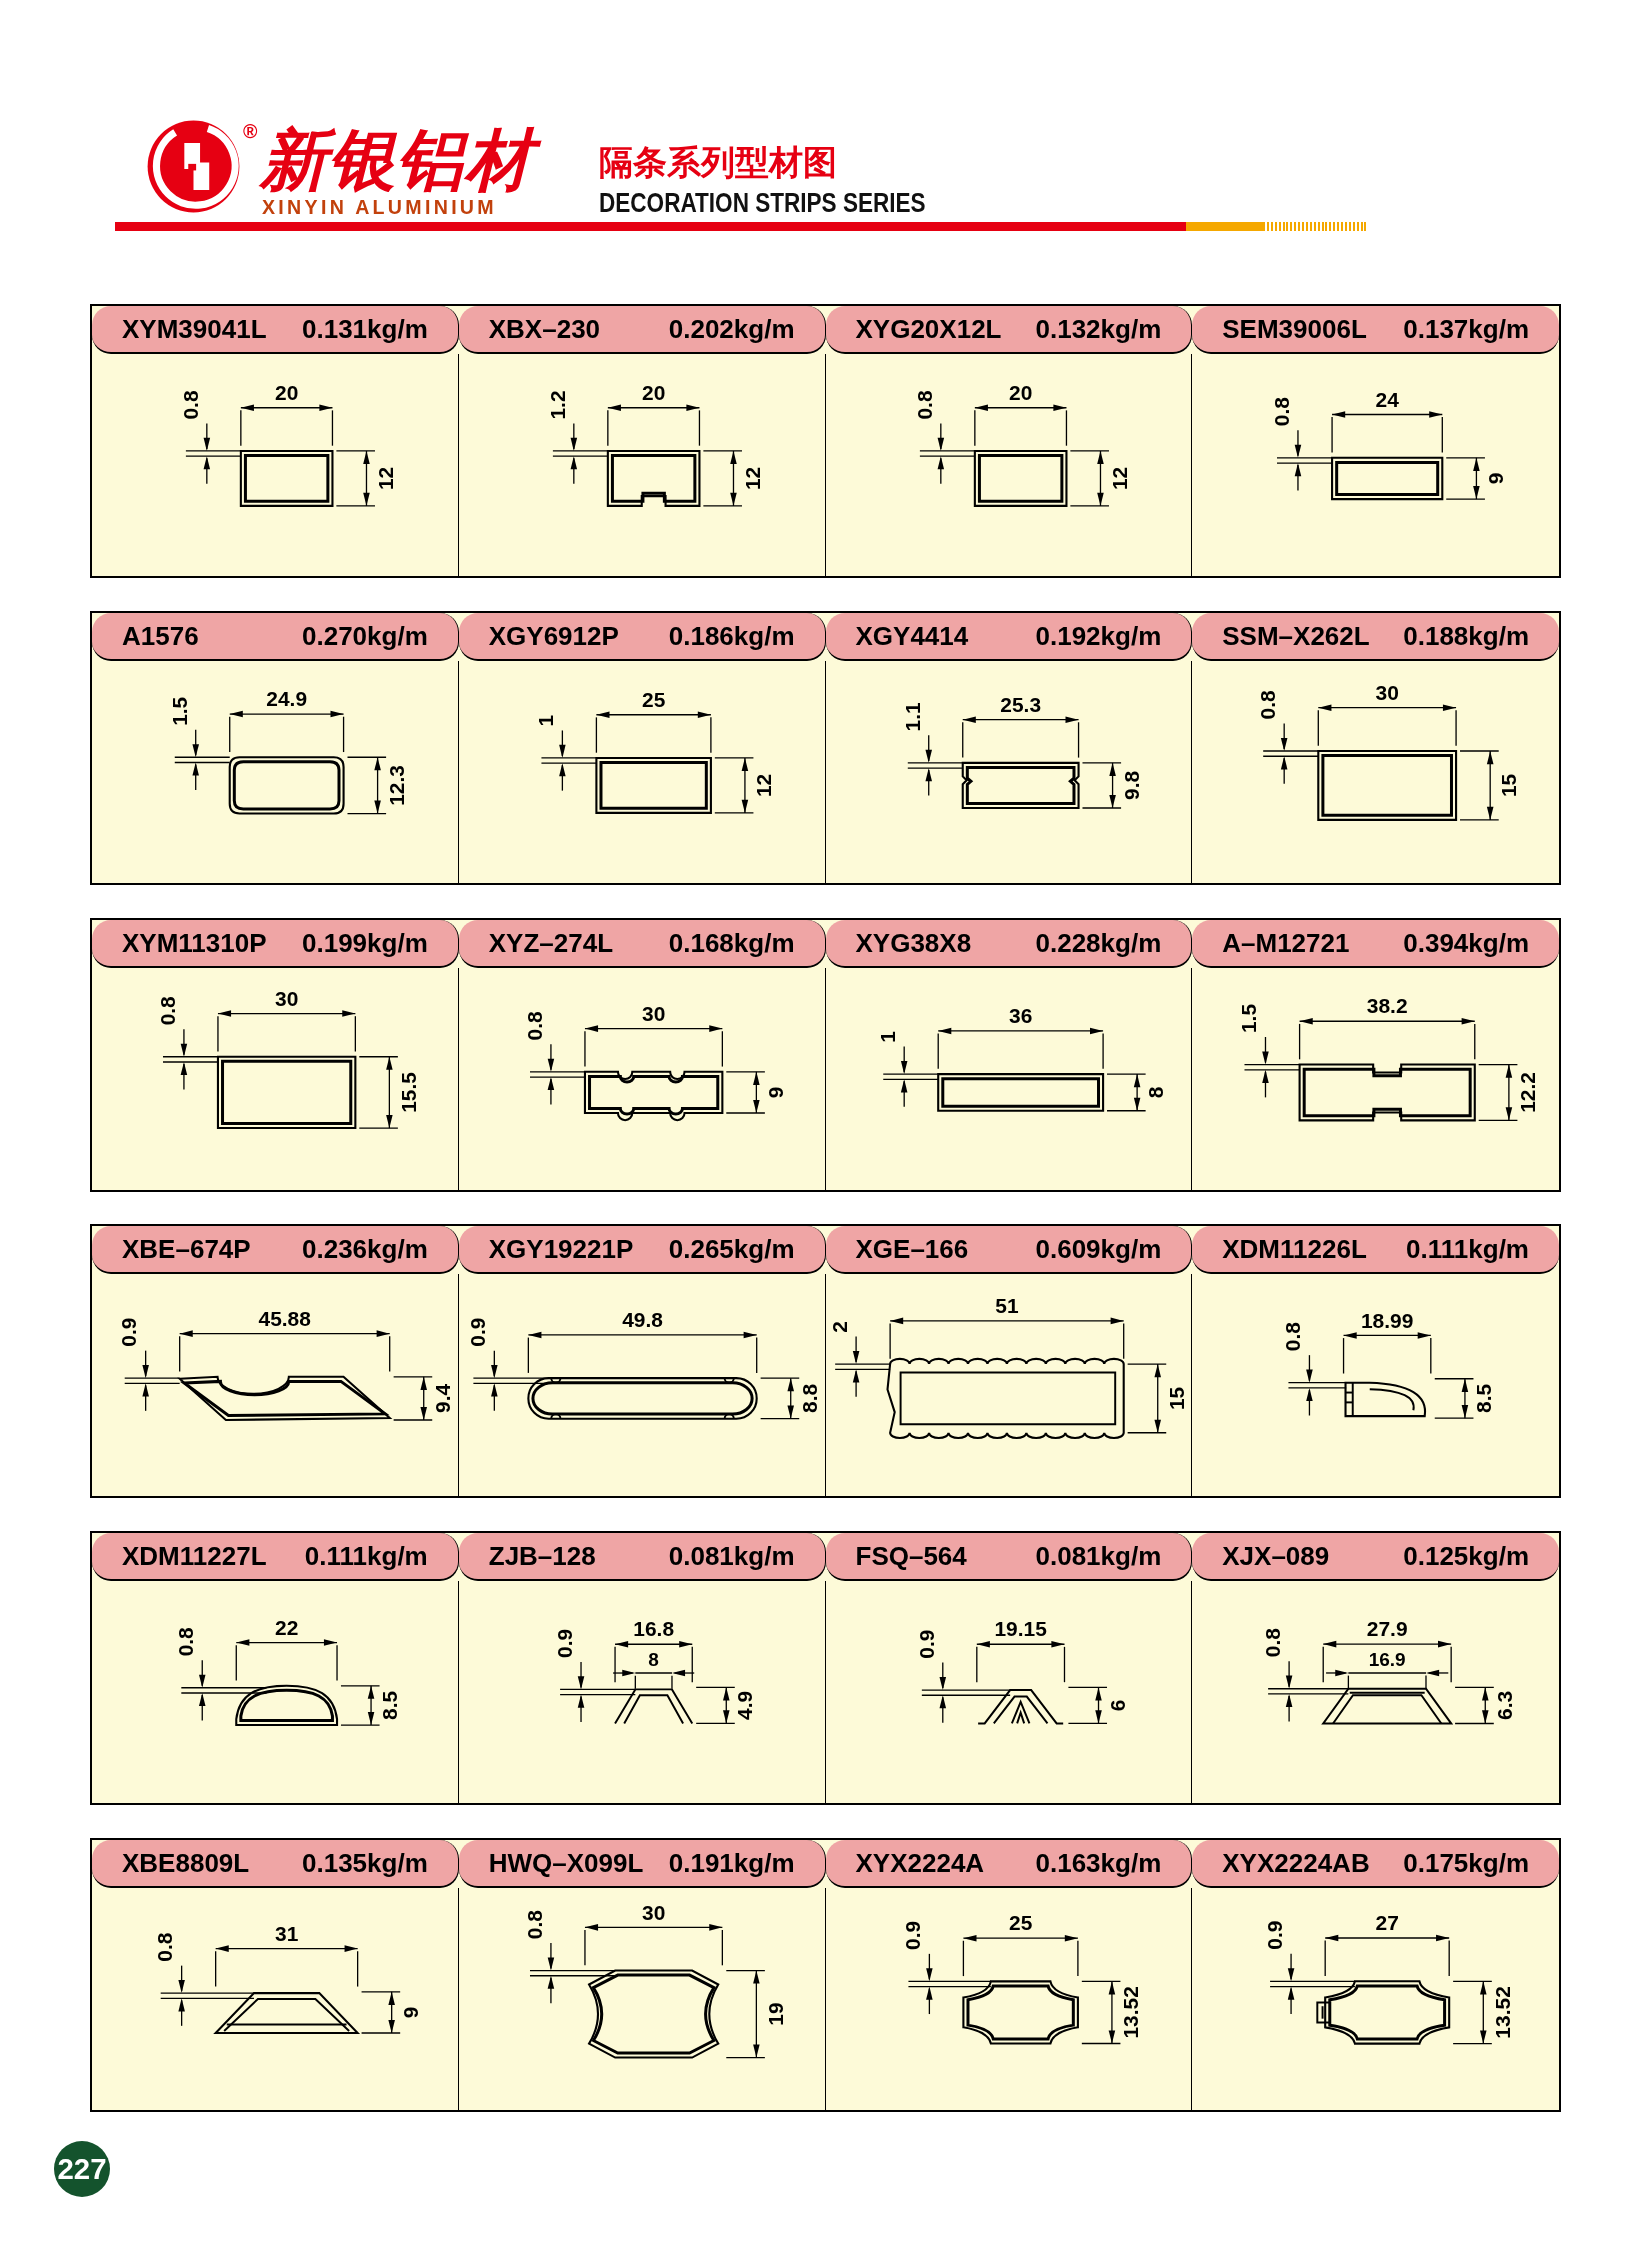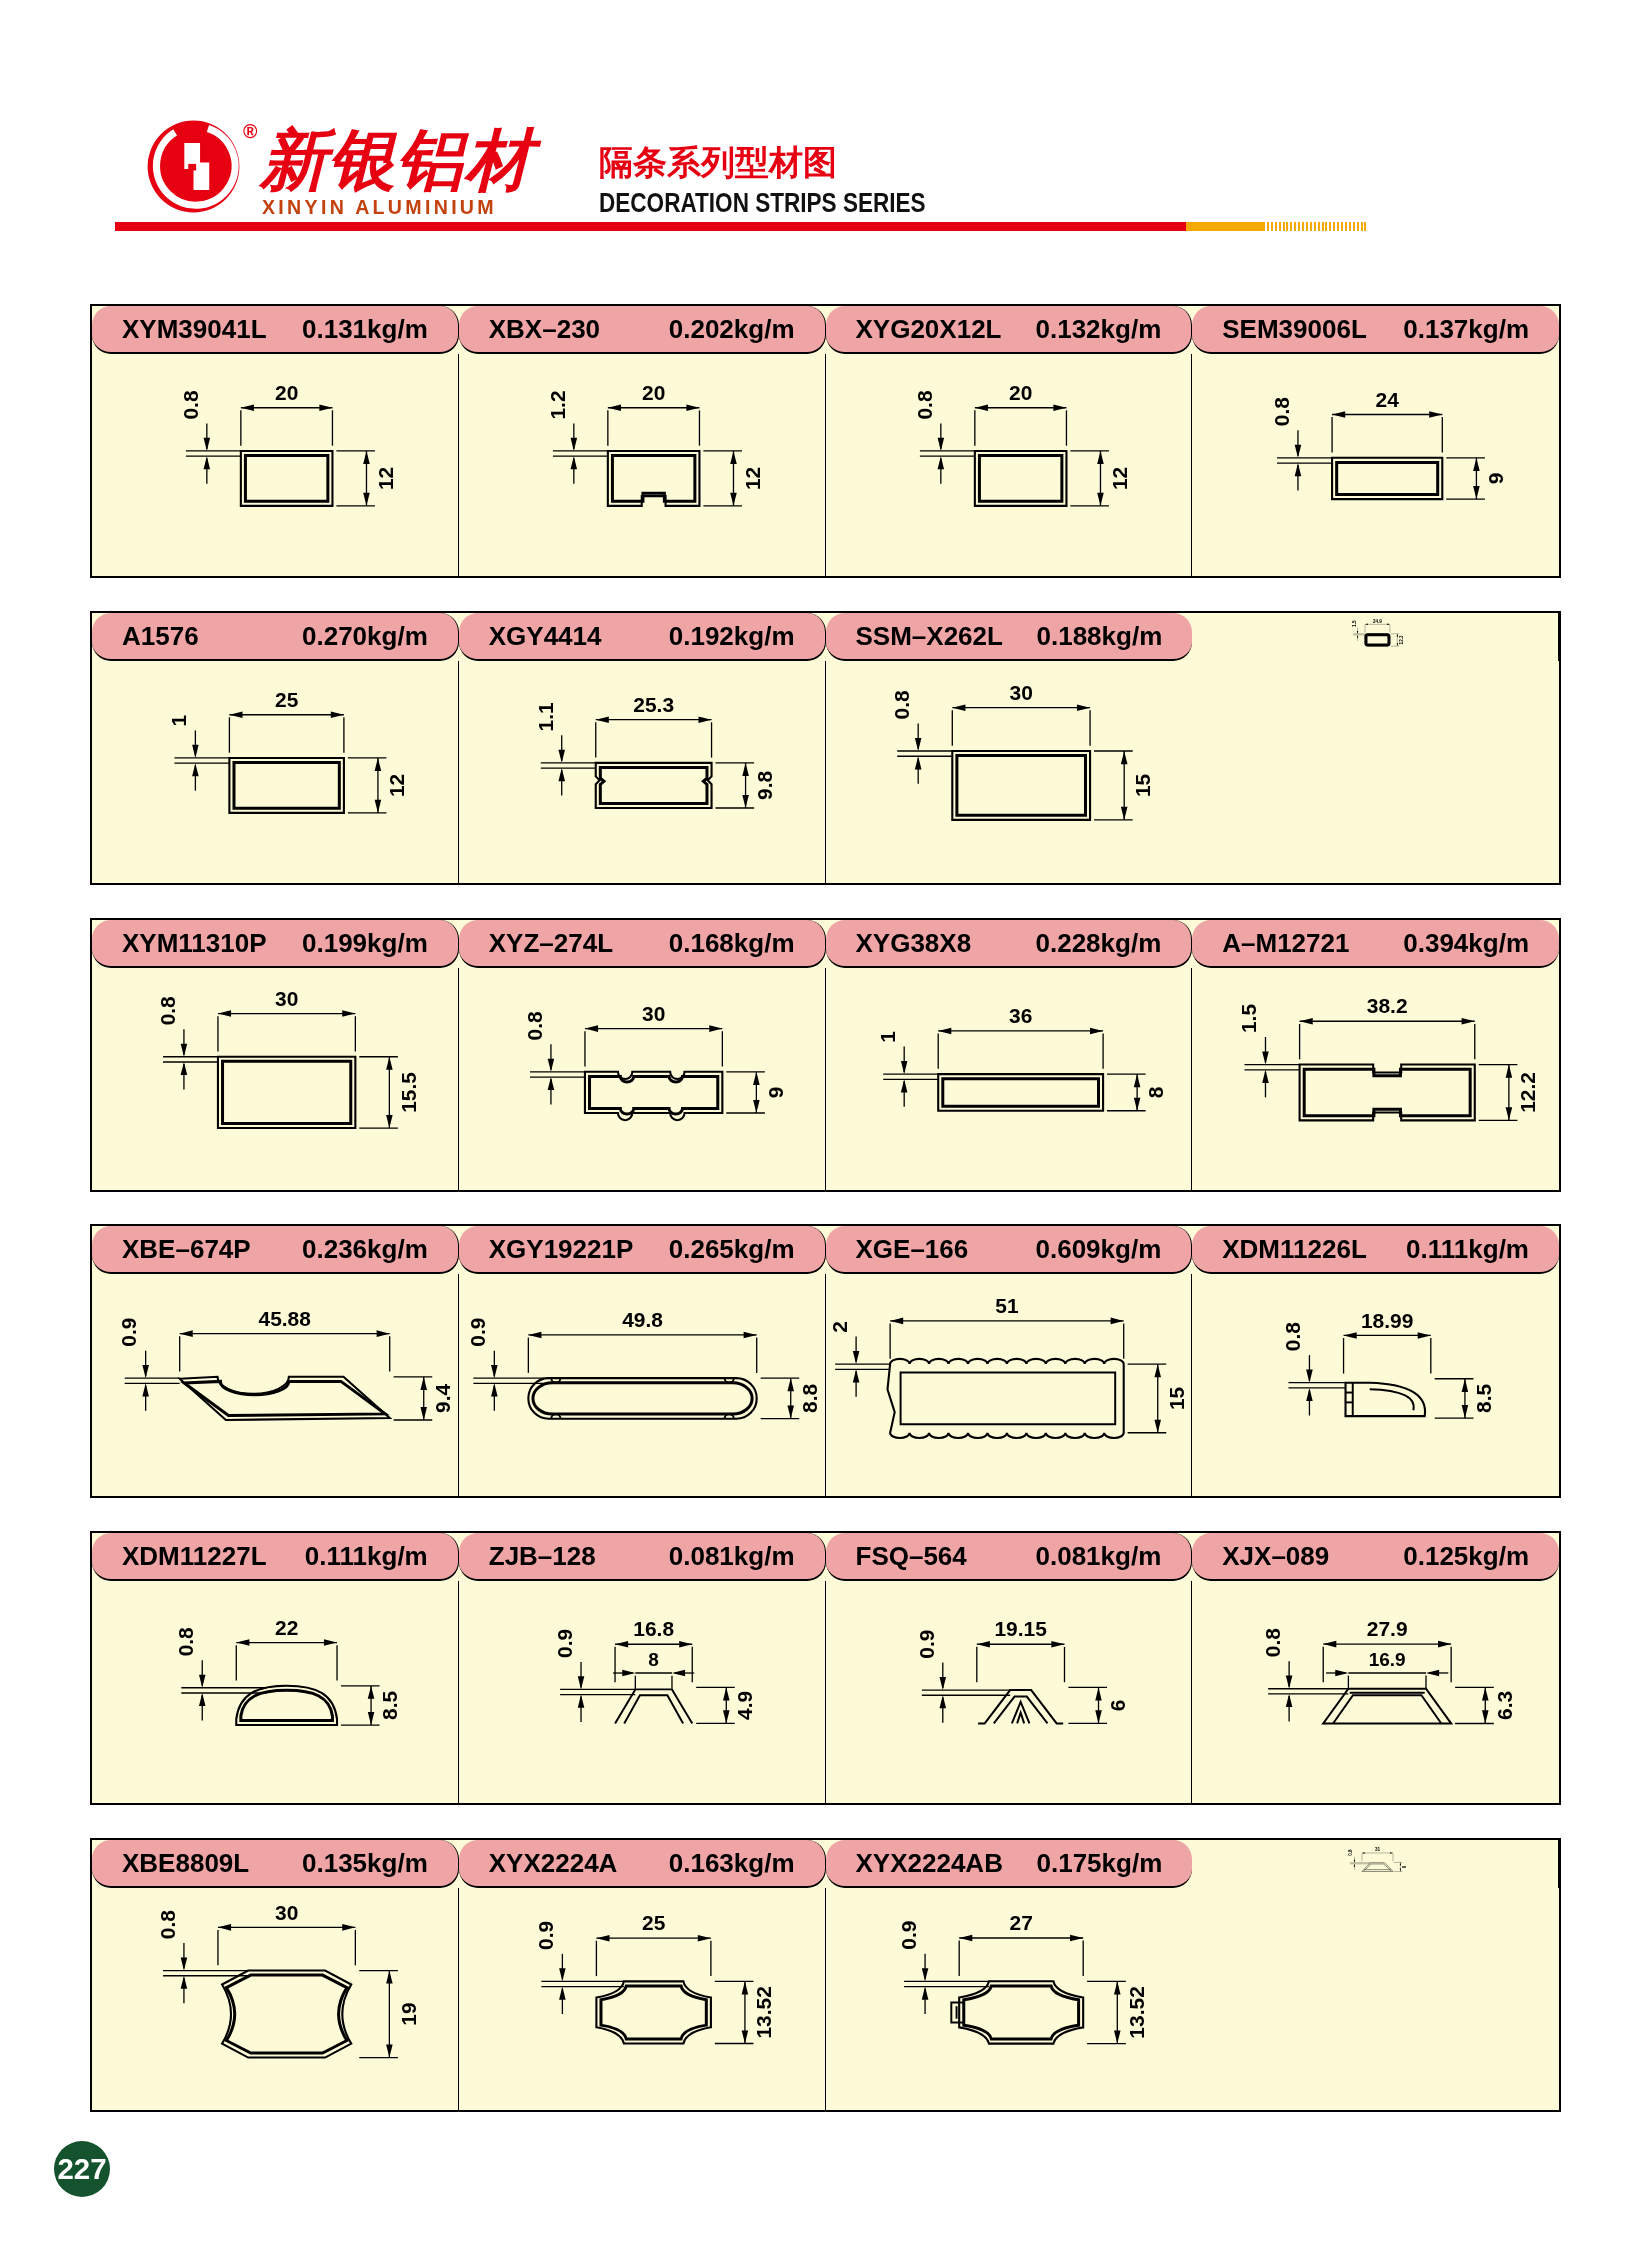--- a/index.html
+++ b/index.html
@@ -181,20 +181,24 @@
             <text transform="translate(473.5 188) rotate(-90)" font-size="32" font-weight="bold" text-anchor="middle" fill="#000">9</text>
           </svg>
         </div>
       </div>
       <div class="ptable" style="top: 611px;">
         <div class="hcell">
           <span>A1576</span>
           <span>0.270kg/m</span>
         </div>
         <div class="hcell">
+          <span>XGY6912P</span>
+          <span>0.186kg/m</span>
+        </div>
+        <div class="hcell">
           <span>XGY4414</span>
           <span>0.192kg/m</span>
         </div>
         <div class="hcell last">
           <span>SSM–X262L</span>
           <span>0.188kg/m</span>
         </div>
         <div class="bcell">
           <svg viewBox="0 0 559 335" preserveAspectRatio="xMidYMid meet" font-family="Liberation Sans,sans-serif">
             <g transform="translate(210.5 145)">
@@ -707,20 +711,24 @@
             <text transform="translate(487 188) rotate(-90)" font-size="32" font-weight="bold" text-anchor="middle" fill="#000">6.3</text>
           </svg>
         </div>
       </div>
       <div class="ptable" style="top: 1838px;">
         <div class="hcell">
           <span>XBE8809L</span>
           <span>0.135kg/m</span>
         </div>
         <div class="hcell">
+          <span>HWQ–X099L</span>
+          <span>0.191kg/m</span>
+        </div>
+        <div class="hcell">
           <span>XYX2224A</span>
           <span>0.163kg/m</span>
         </div>
         <div class="hcell last">
           <span>XYX2224AB</span>
           <span>0.175kg/m</span>
         </div>
         <div class="bcell">
           <svg viewBox="0 0 559 335" preserveAspectRatio="xMidYMid meet" font-family="Liberation Sans,sans-serif">
             <g transform="translate(189 156.5)">

